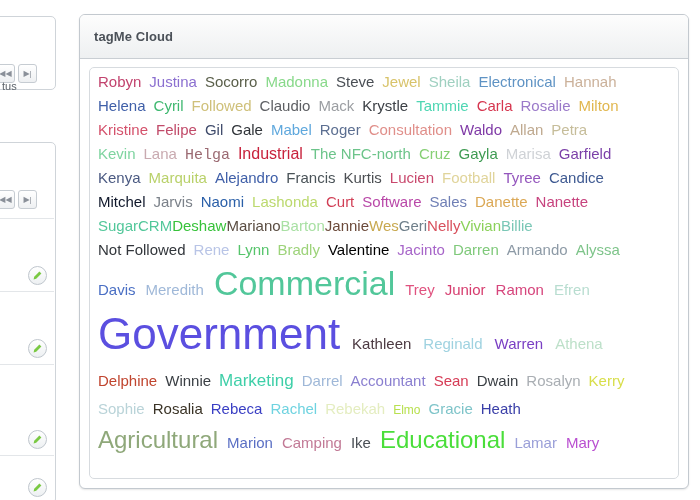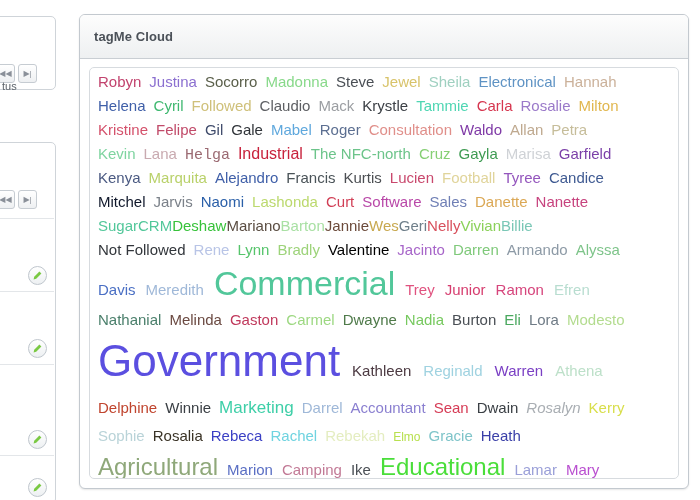--- a/index.html
+++ b/index.html
@@ -228,48 +228,36 @@
           </div>
           <div class="cloud-row" style="gap: 10px; min-height: 40px; padding-bottom: 6px;">
             <span class="tag" style="font-size: 15px; color: rgb(74, 111, 196);">Davis</span>
             <span class="tag" style="font-size: 15px; color: rgb(159, 184, 216);">Meredith</span>
             <span class="tag" style="font-size: 34px; color: rgb(82, 199, 154);">Commercial</span>
             <span class="tag" style="font-size: 15px; color: rgb(224, 82, 127);">Trey</span>
             <span class="tag" style="font-size: 15px; color: rgb(214, 60, 110);">Junior</span>
             <span class="tag" style="font-size: 15px; color: rgb(214, 69, 124);">Ramon</span>
             <span class="tag" style="font-size: 15px; color: rgb(184, 221, 208);">Efren</span>
           </div>
-          <div class="cloud-row" style="gap: 8px; min-height: 24px; padding-bottom: 3px;">
-            <span class="tag" style="font-size: 15px; color: rgb(74, 127, 107);">Nathanial</span>
-            <span class="tag" style="font-size: 15px; color: rgb(107, 74, 66);">Melinda</span>
-            <span class="tag" style="font-size: 15px; color: rgb(192, 57, 92);">Gaston</span>
-            <span class="tag" style="font-size: 15px; color: rgb(157, 216, 130);">Carmel</span>
-            <span class="tag" style="font-size: 15px; color: rgb(79, 122, 74);">Dwayne</span>
-            <span class="tag" style="font-size: 15px; color: rgb(119, 201, 95);">Nadia</span>
-            <span class="tag" style="font-size: 15px; color: rgb(74, 79, 85);">Burton</span>
-            <span class="tag" style="font-size: 15px; color: rgb(74, 168, 95);">Eli</span>
-            <span class="tag" style="font-size: 15px; color: rgb(111, 123, 134);">Lora</span>
-            <span class="tag" style="font-size: 15px; color: rgb(179, 220, 143);">Modesto</span>
-          </div>
           <div class="cloud-row" style="gap: 12px; min-height: 52px; padding-bottom: 8px;">
             <span class="tag" style="font-size: 44px; color: rgb(91, 79, 224);">Government</span>
             <span class="tag" style="font-size: 15px; color: rgb(76, 58, 66);">Kathleen</span>
             <span class="tag" style="font-size: 15px; color: rgb(159, 210, 224);">Reginald</span>
             <span class="tag" style="font-size: 15px; color: rgb(122, 63, 196);">Warren</span>
             <span class="tag" style="font-size: 15px; color: rgb(189, 224, 201);">Athena</span>
           </div>
           <div class="cloud-row" style="gap: 8px; min-height: 24px; padding-bottom: 5px;">
             <span class="tag" style="font-size: 15px; color: rgb(192, 69, 47);">Delphine</span>
             <span class="tag" style="font-size: 15px; color: rgb(58, 63, 68);">Winnie</span>
             <span class="tag" style="font-size: 17px; color: rgb(62, 207, 168);">Marketing</span>
             <span class="tag" style="font-size: 15px; color: rgb(159, 184, 216);">Darrel</span>
             <span class="tag" style="font-size: 15px; color: rgb(138, 127, 208);">Accountant</span>
             <span class="tag" style="font-size: 15px; color: rgb(214, 60, 86);">Sean</span>
             <span class="tag" style="font-size: 15px; color: rgb(58, 63, 68);">Dwain</span>
-            <span class="tag" style="font-size: 15px; color: rgb(169, 174, 179); font-style: italic;">Rosalyn</span>
+            <span class="tag" style="font-size: 15px; color: rgb(169, 174, 179);">Rosalyn</span>
             <span class="tag" style="font-size: 15px; color: rgb(216, 222, 74);">Kerry</span>
           </div>
           <div class="cloud-row" style="gap: 8px; min-height: 24px; padding-bottom: 3px;">
             <span class="tag" style="font-size: 15px; color: rgb(185, 211, 216);">Sophie</span>
             <span class="tag" style="font-size: 15px; color: rgb(58, 51, 38);">Rosalia</span>
             <span class="tag" style="font-size: 15px; color: rgb(58, 63, 196);">Rebeca</span>
             <span class="tag" style="font-size: 15px; color: rgb(111, 211, 224);">Rachel</span>
             <span class="tag" style="font-size: 15px; color: rgb(228, 237, 192);">Rebekah</span>
             <span class="tag" style="font-size: 12px; color: rgb(184, 224, 79);">Elmo</span>
             <span class="tag" style="font-size: 15px; color: rgb(126, 196, 201);">Gracie</span>

